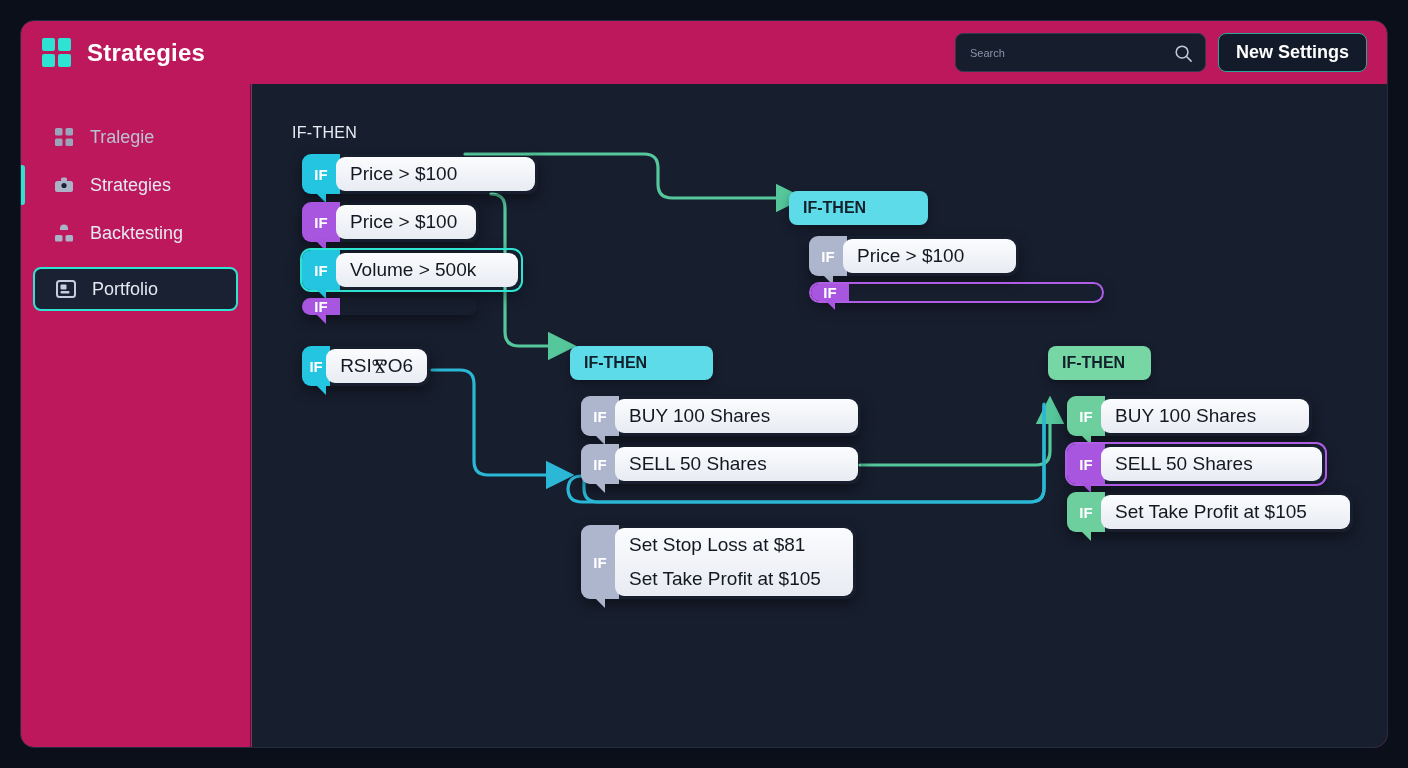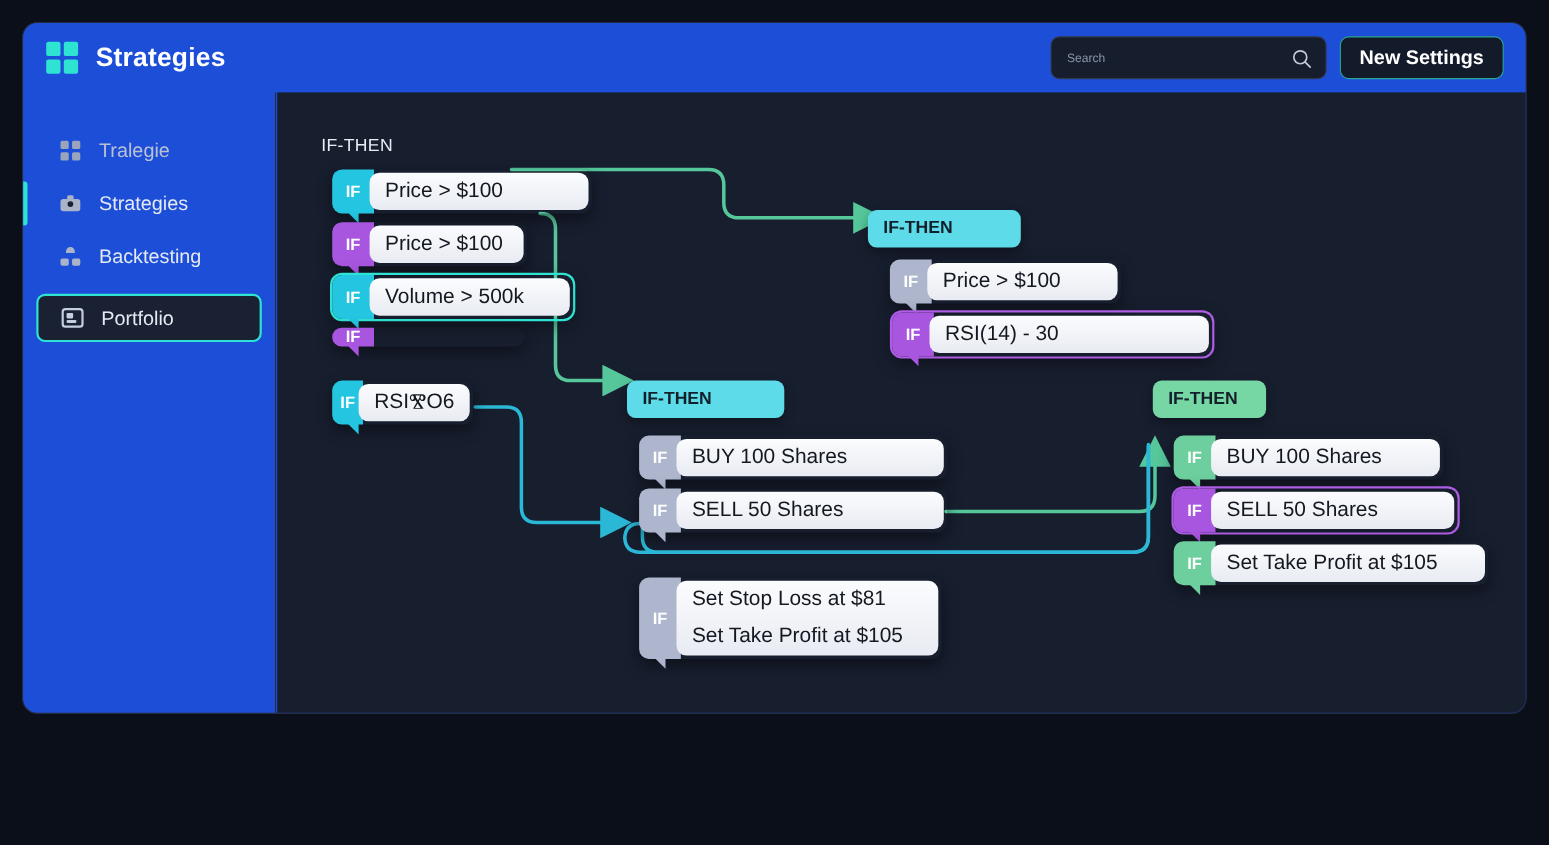--- a/index.html
+++ b/index.html
@@ -5,22 +5,22 @@
   * { box-sizing: border-box; margin: 0; padding: 0; }
   html, body {
     width: 1408px; height: 768px;
     background: #0b0f1a;
     font-family: "Liberation Sans", sans-serif;
     overflow: hidden;
   }
   #app {
     position: absolute;
     left: 20px; top: 20px;
-    width: 1368px; height: 629px;
-    background: #1d4ed8;
+    width: 1368px; height: 728px;
+    background: #be185d;
     border: 1px solid #252c40;
     border-radius: 14px;
     overflow: hidden;
   }
 
   
   #header {
     position: absolute; left: 0; top: 0;
     width: 100%; height: 63px;
     display: flex; align-items: center;
@@ -281,23 +281,20 @@
 
     <div class="node" style="left:557px; top:152px; width:210px;">
       <div class="badge" style="background:#aeb6cd; --tailcol:#aeb6cd;">IF</div>
       <div class="body">
         <span class="line">Price &gt; $100</span>
       </div>
     </div>
 
     <div class="node glow-purple" style="left:559px; top:200px; width:291px;">
       <div class="badge" style="background:#a855e0; --tailcol:#a855e0;">IF</div>
-      <div class="body">
-        <span class="line">RSI(14) - 30</span>
-      </div>
     </div>
 
     <div class="group-chip" style="left:318px; top:262px; width:143px; background:#5ddbe8;">IF-THEN</div>
 
     <div class="node" style="left:329px; top:312px; width:280px;">
       <div class="badge" style="background:#aeb6cd; --tailcol:#aeb6cd;">IF</div>
       <div class="body">
         <span class="line">BUY 100 Shares</span>
       </div>
     </div>

